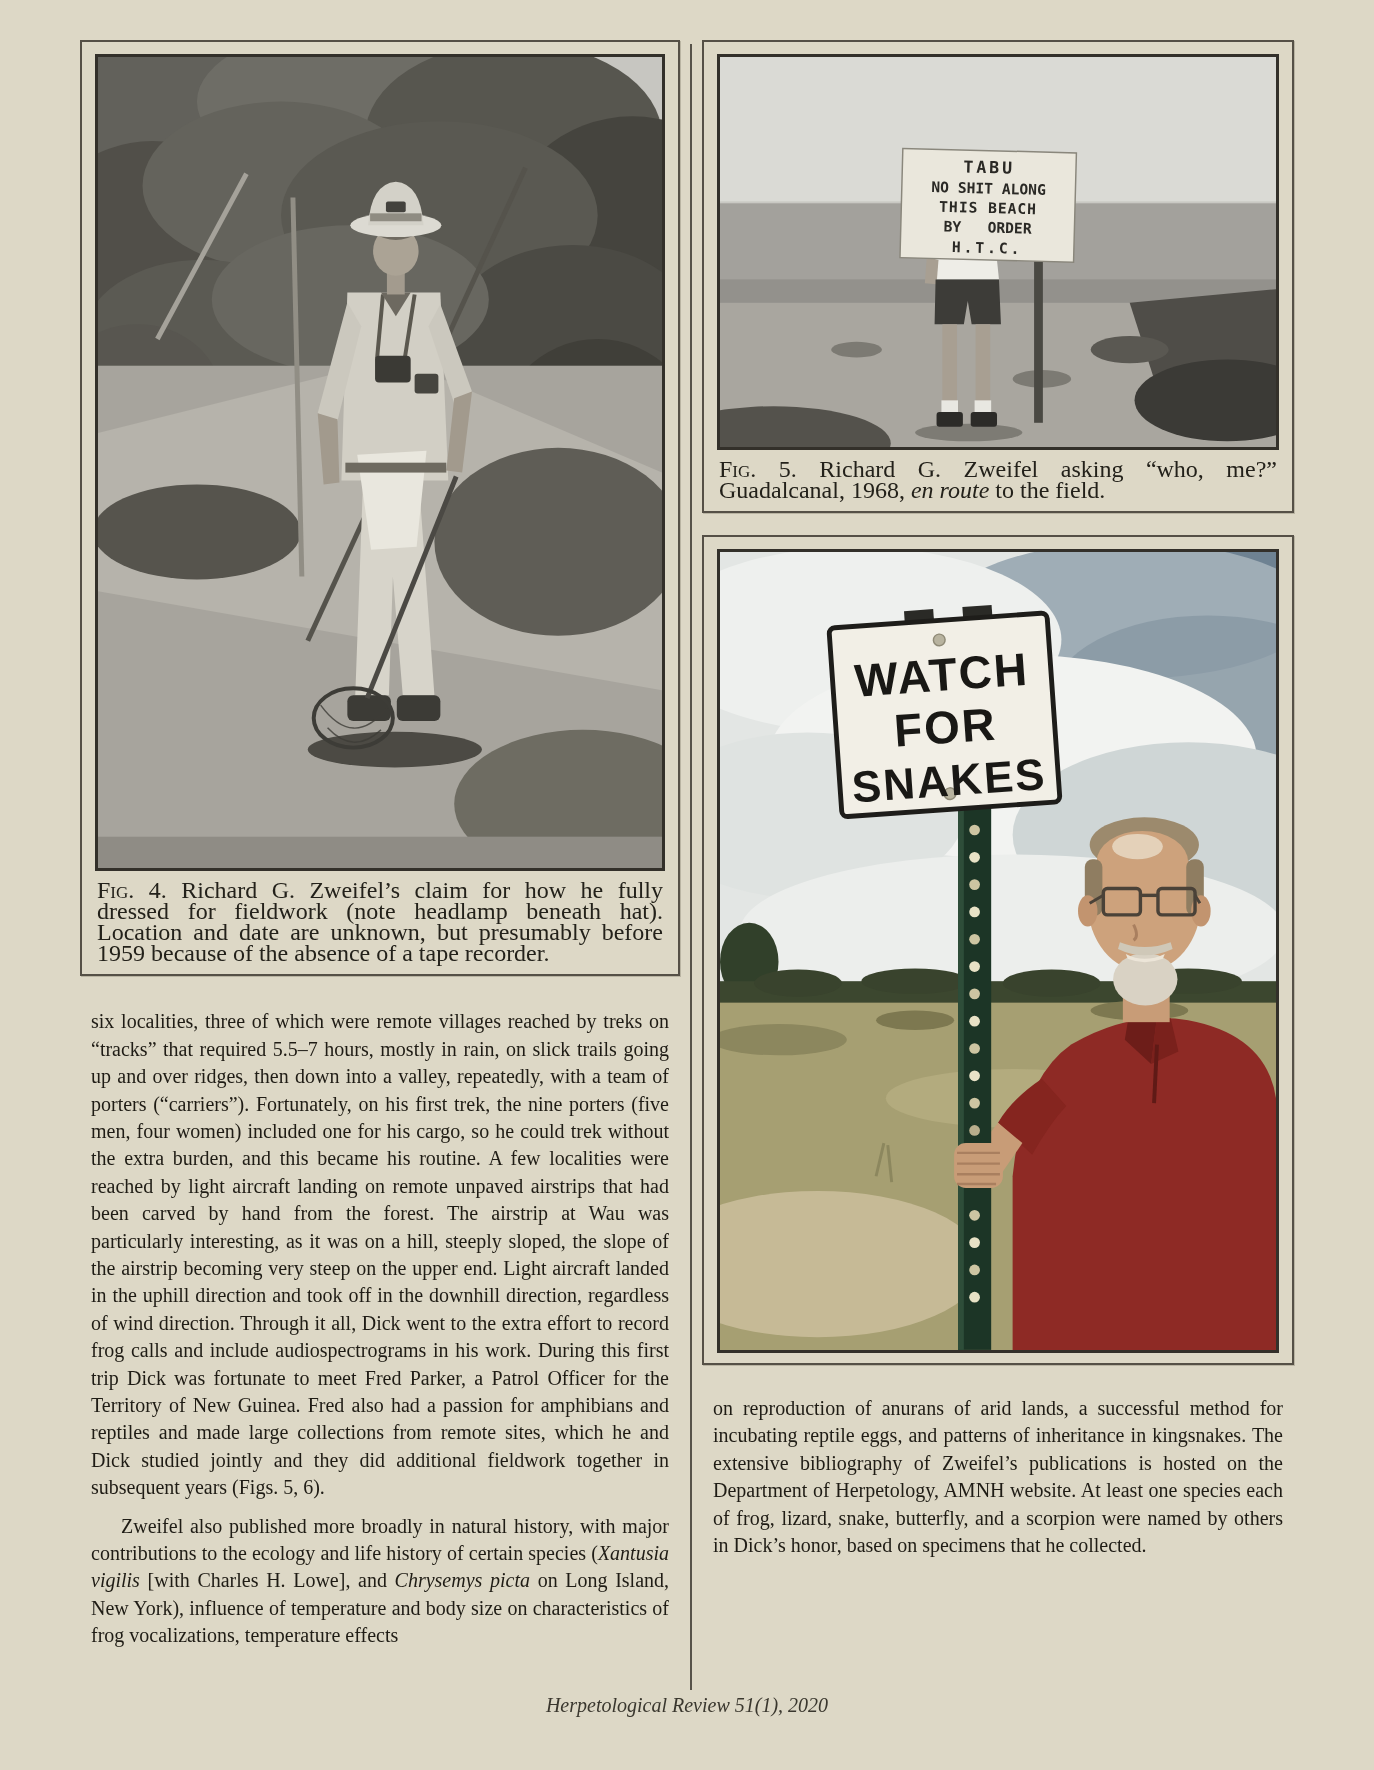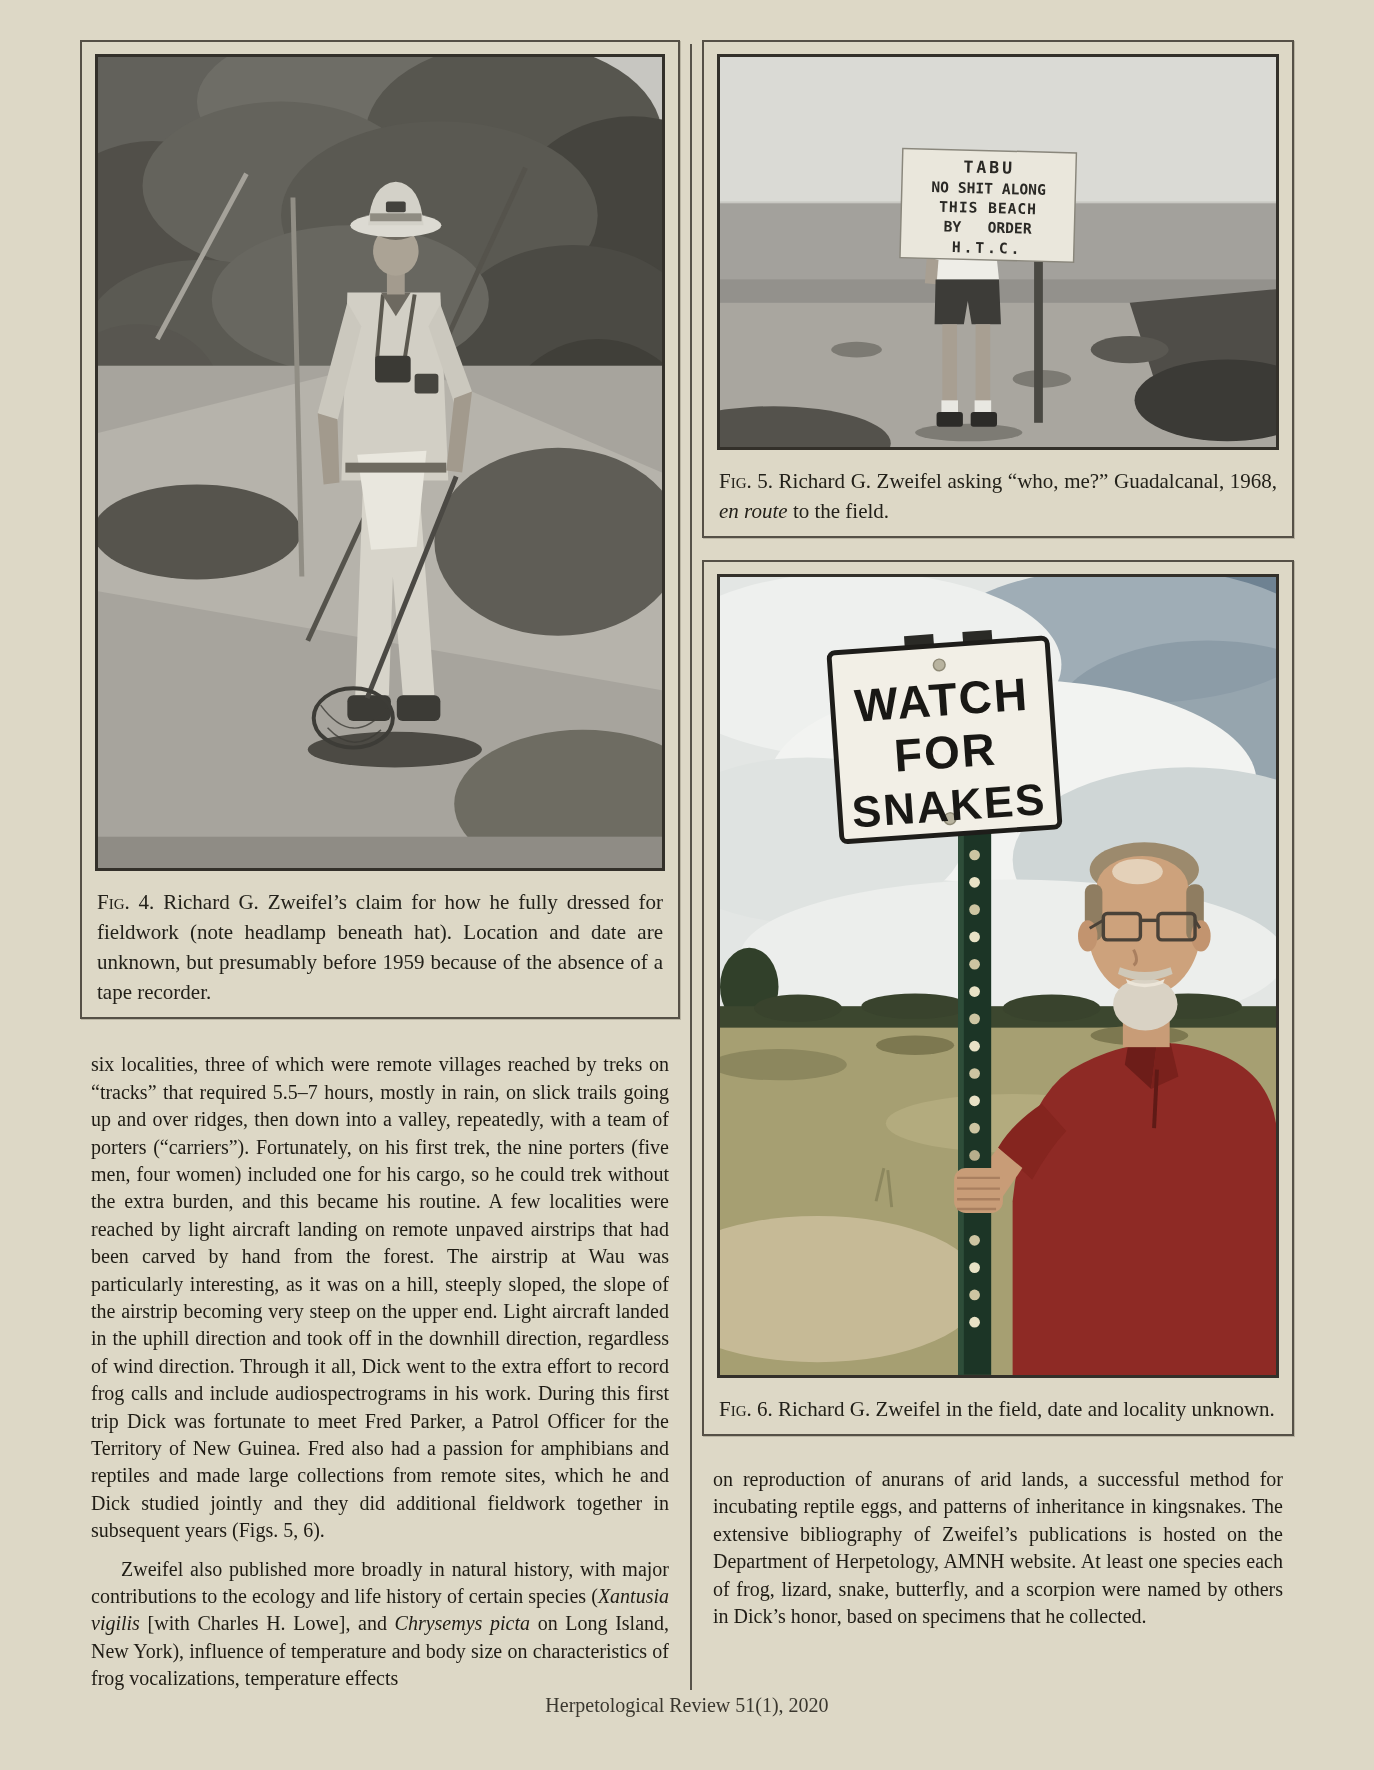--- a/index.html
+++ b/index.html
@@ -12,28 +12,28 @@
   .col{position:absolute;top:40px;}
   .col-left{left:80px;width:600px;}
   .col-right{left:702px;width:592px;}
   .divider{position:absolute;left:690px;top:44px;width:2px;height:1646px;background:#57534a;}
   .figbox{
     margin:0 0 32px 0;border:2px solid #555046;background:#ddd8c6;
     padding:12px 13px 10px 13px;box-shadow:1px 1px 0 #b9b4a2;
   }
   .photo{border:3px solid #33302a;line-height:0;background:#b7b5ae;}
   .photo svg{display:block;width:100%;height:auto;}
-  .caption{margin:16px 2px 0 2px;font-size:21px;line-height:30px;text-align:justify;color:#23211a;}
+  .caption{margin:9px 2px 0 2px;font-size:24px;line-height:21px;text-align:justify;color:#23211a;}
   .sc{font-variant:small-caps;}
   .it{font-style:italic;}
   .body-text{font-size:20px;line-height:27.4px;text-align:justify;margin:11px;hyphens:auto;}
   .indent{text-indent:30px;}
   .footer{
     position:absolute;left:0;right:0;top:1694px;text-align:center;
-    font-size:20px;color:#3a372e;
+    font-style:italic;font-size:20px;color:#3a372e;
   }
   .sign-text{font-family:"Liberation Sans", sans-serif;font-weight:bold;}
   .stencil{font-family:"DejaVu Sans Mono", monospace;font-weight:bold;}
 </style>
 </head>
 <body>
 
 <div class="page">
 
   <div class="col col-left">
@@ -242,20 +242,19 @@
             <rect x="256" y="58" width="30" height="16" fill="#2a2a26"></rect>
             <rect x="118" y="70" width="224" height="194" rx="6" fill="#f2efe6" stroke="#1e1d1a" stroke-width="5"></rect>
             <circle cx="230" cy="90" r="6" fill="#b8b39f" stroke="#8f8a77" stroke-width="1.5"></circle>
             <circle cx="230" cy="248" r="6" fill="#b8b39f" stroke="#8f8a77" stroke-width="1.5"></circle>
             <text class="sign-text" x="230" y="142" font-size="47" letter-spacing="2" text-anchor="middle" fill="#191815">WATCH</text>
             <text class="sign-text" x="230" y="196" font-size="47" letter-spacing="2" text-anchor="middle" fill="#191815">FOR</text>
             <text class="sign-text" x="230" y="250" font-size="45" letter-spacing="2" text-anchor="middle" fill="#191815">SNAKES</text>
           </g>
         </svg>
       </div>
-      <figcaption class="caption"><span class="sc">Fig. 6.</span><span> Richard G. Zweifel in the field, date and locality unknown.</span></figcaption>
     </figure>
 
     <p class="body-text"><span>on reproduction of anurans of arid lands, a successful method for incubating reptile eggs, and patterns of inheritance in kingsnakes. The extensive bibliography of Zweifel’s publications is hosted on the Department of Herpetology, AMNH website. At least one species each of frog, lizard, snake, butterfly, and a scorpion were named by others in Dick’s honor, based on specimens that he collected.</span></p>
   </div>
 
   <div class="footer">Herpetological Review 51(1), 2020</div>
 </div>
 
 </body></html>

